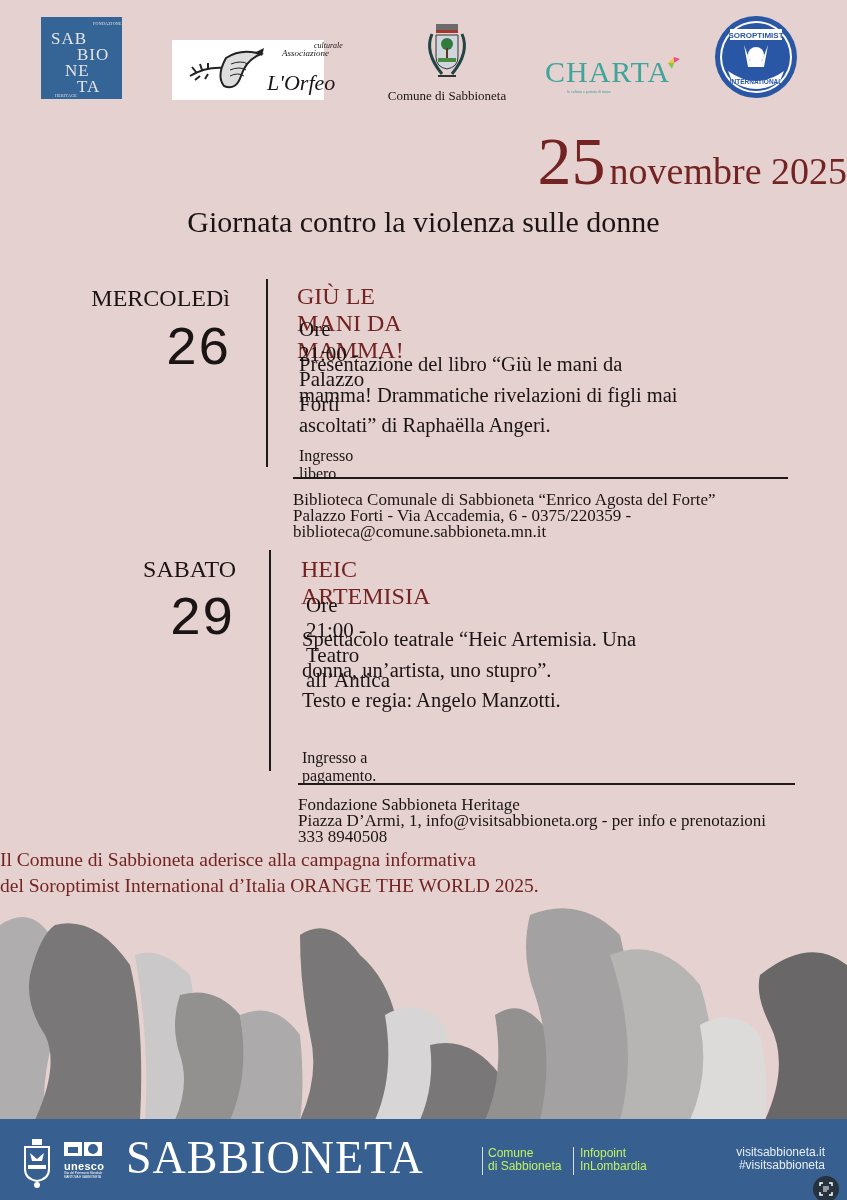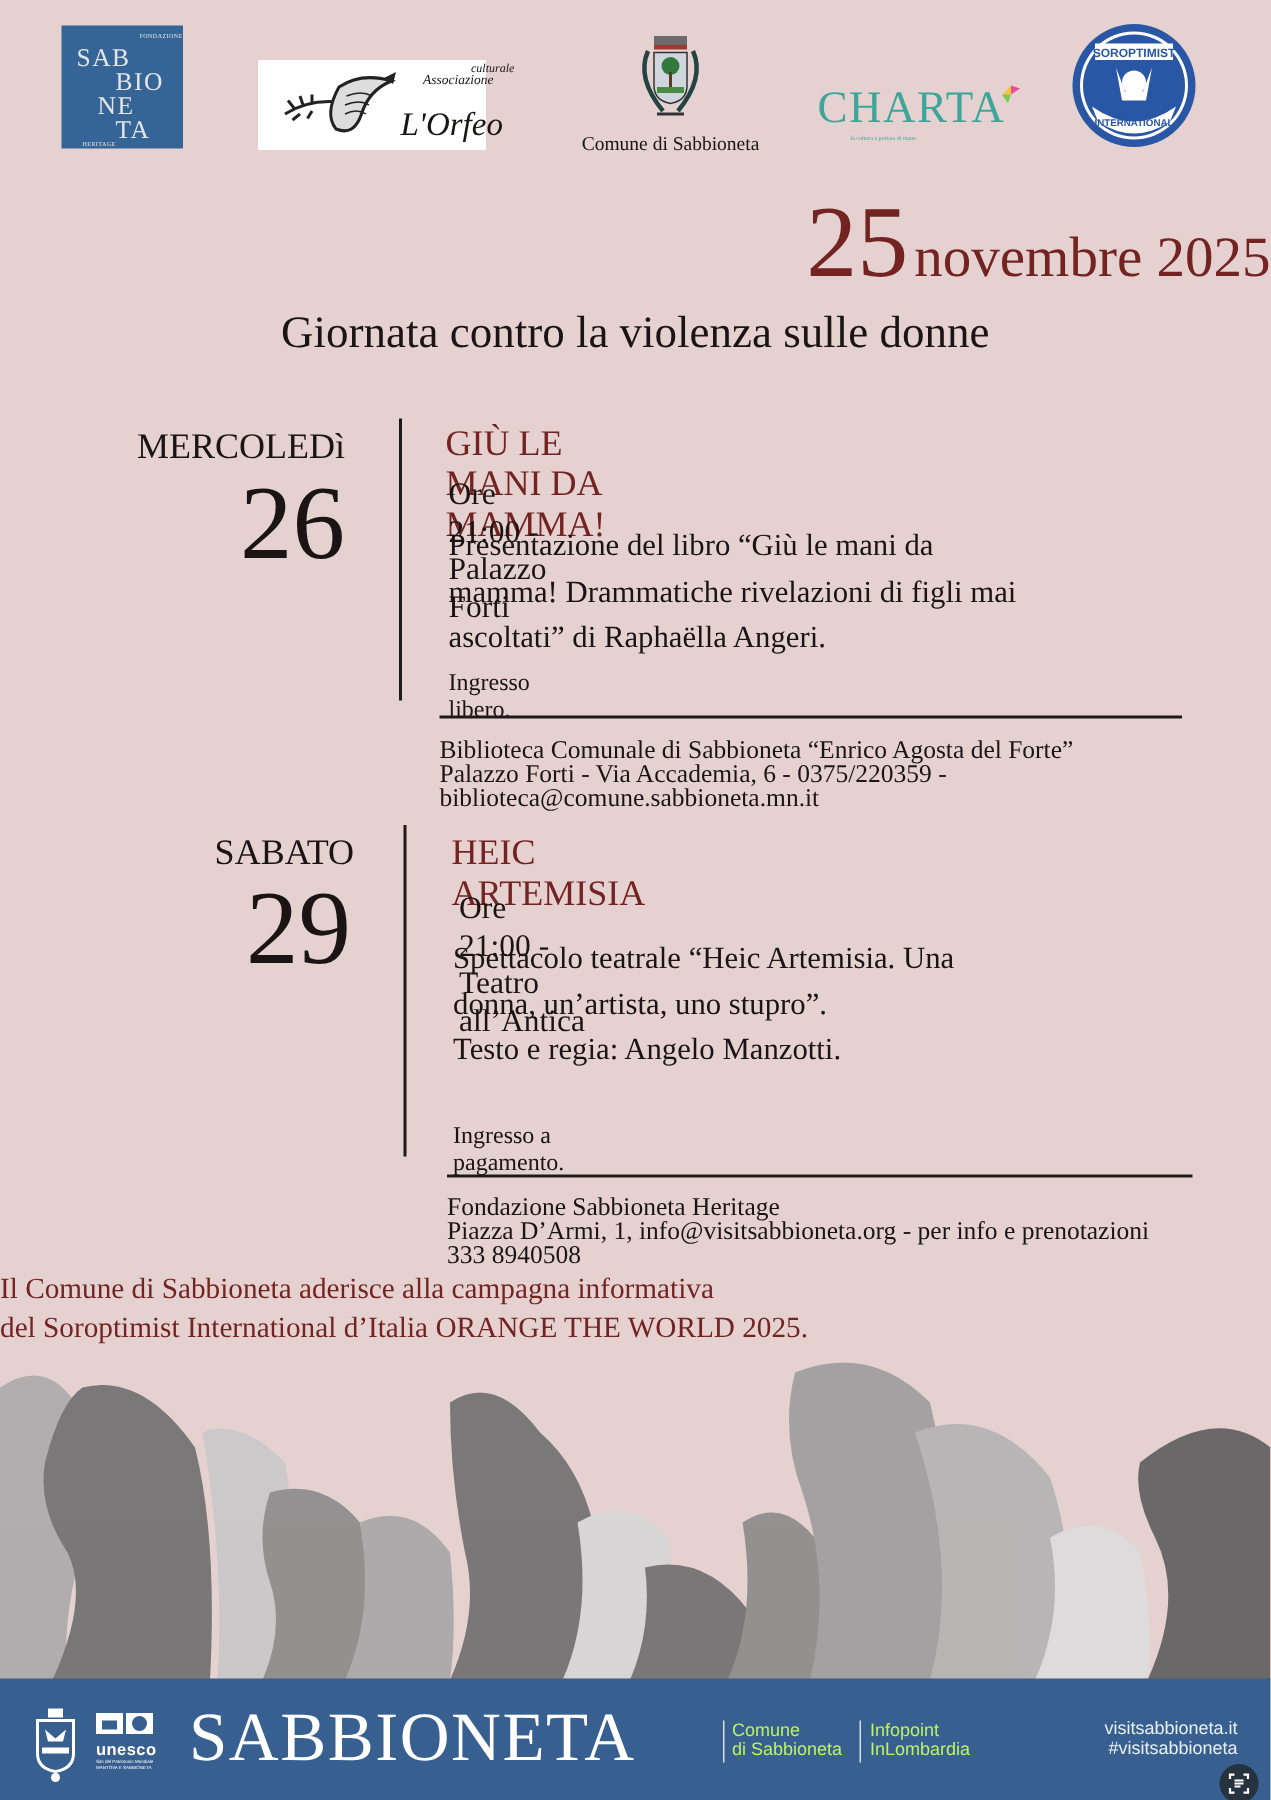--- a/index.html
+++ b/index.html
@@ -22,21 +22,21 @@
   .logo-charta .sub { position:absolute; left:22px; top:34px; font-size:4px; color:#3fa59a; white-space:nowrap; letter-spacing:0; }
   .logo-soropt { left:714px; top:15px; width:84px; height:84px; }
 
   
   .date-line { left:0; right:0; top:122px; text-align:right; color:#722322; font-family:"Liberation Serif",serif; }
   .date-line .big { font-size:68px; }
   .date-line .rest { font-size:38px; }
   .subtitle { left:0; right:0; top:205px; text-align:center; font-size:30px; font-family:"Liberation Serif",serif; }
 
   .dayname { font-family:"Liberation Serif",serif; font-size:24px; text-align:right; }
-  .daynum { font-family:Liberation Serif, serif; font-size:70px; text-align:right; line-height:54px; }
+  .daynum { font-family:Liberation Mono, monospace; font-size:54px; text-align:right; line-height:54px; }
   .vline { width:2px; background:#1e1a1a; }
   .hline { height:2px; background:#1e1a1a; }
   .ev-title { font-family:"Liberation Serif",serif; font-size:24px; color:#722322; }
   .ev-time { font-family:"Liberation Serif",serif; font-size:21px; }
   .ev-desc { font-family:"Liberation Serif",serif; font-size:20.5px; line-height:30.5px; }
   .ev-note { font-family:"Liberation Serif",serif; font-size:16px; }
   .venue { font-family:Liberation Serif, serif; font-size:17px; text-align:left; line-height:16px; }
 
   .campaign { left:0; right:0; top:847px; text-align:left; color:#722322; font-family:"Liberation Serif",serif; font-size:19.5px; line-height:26px; }
 

